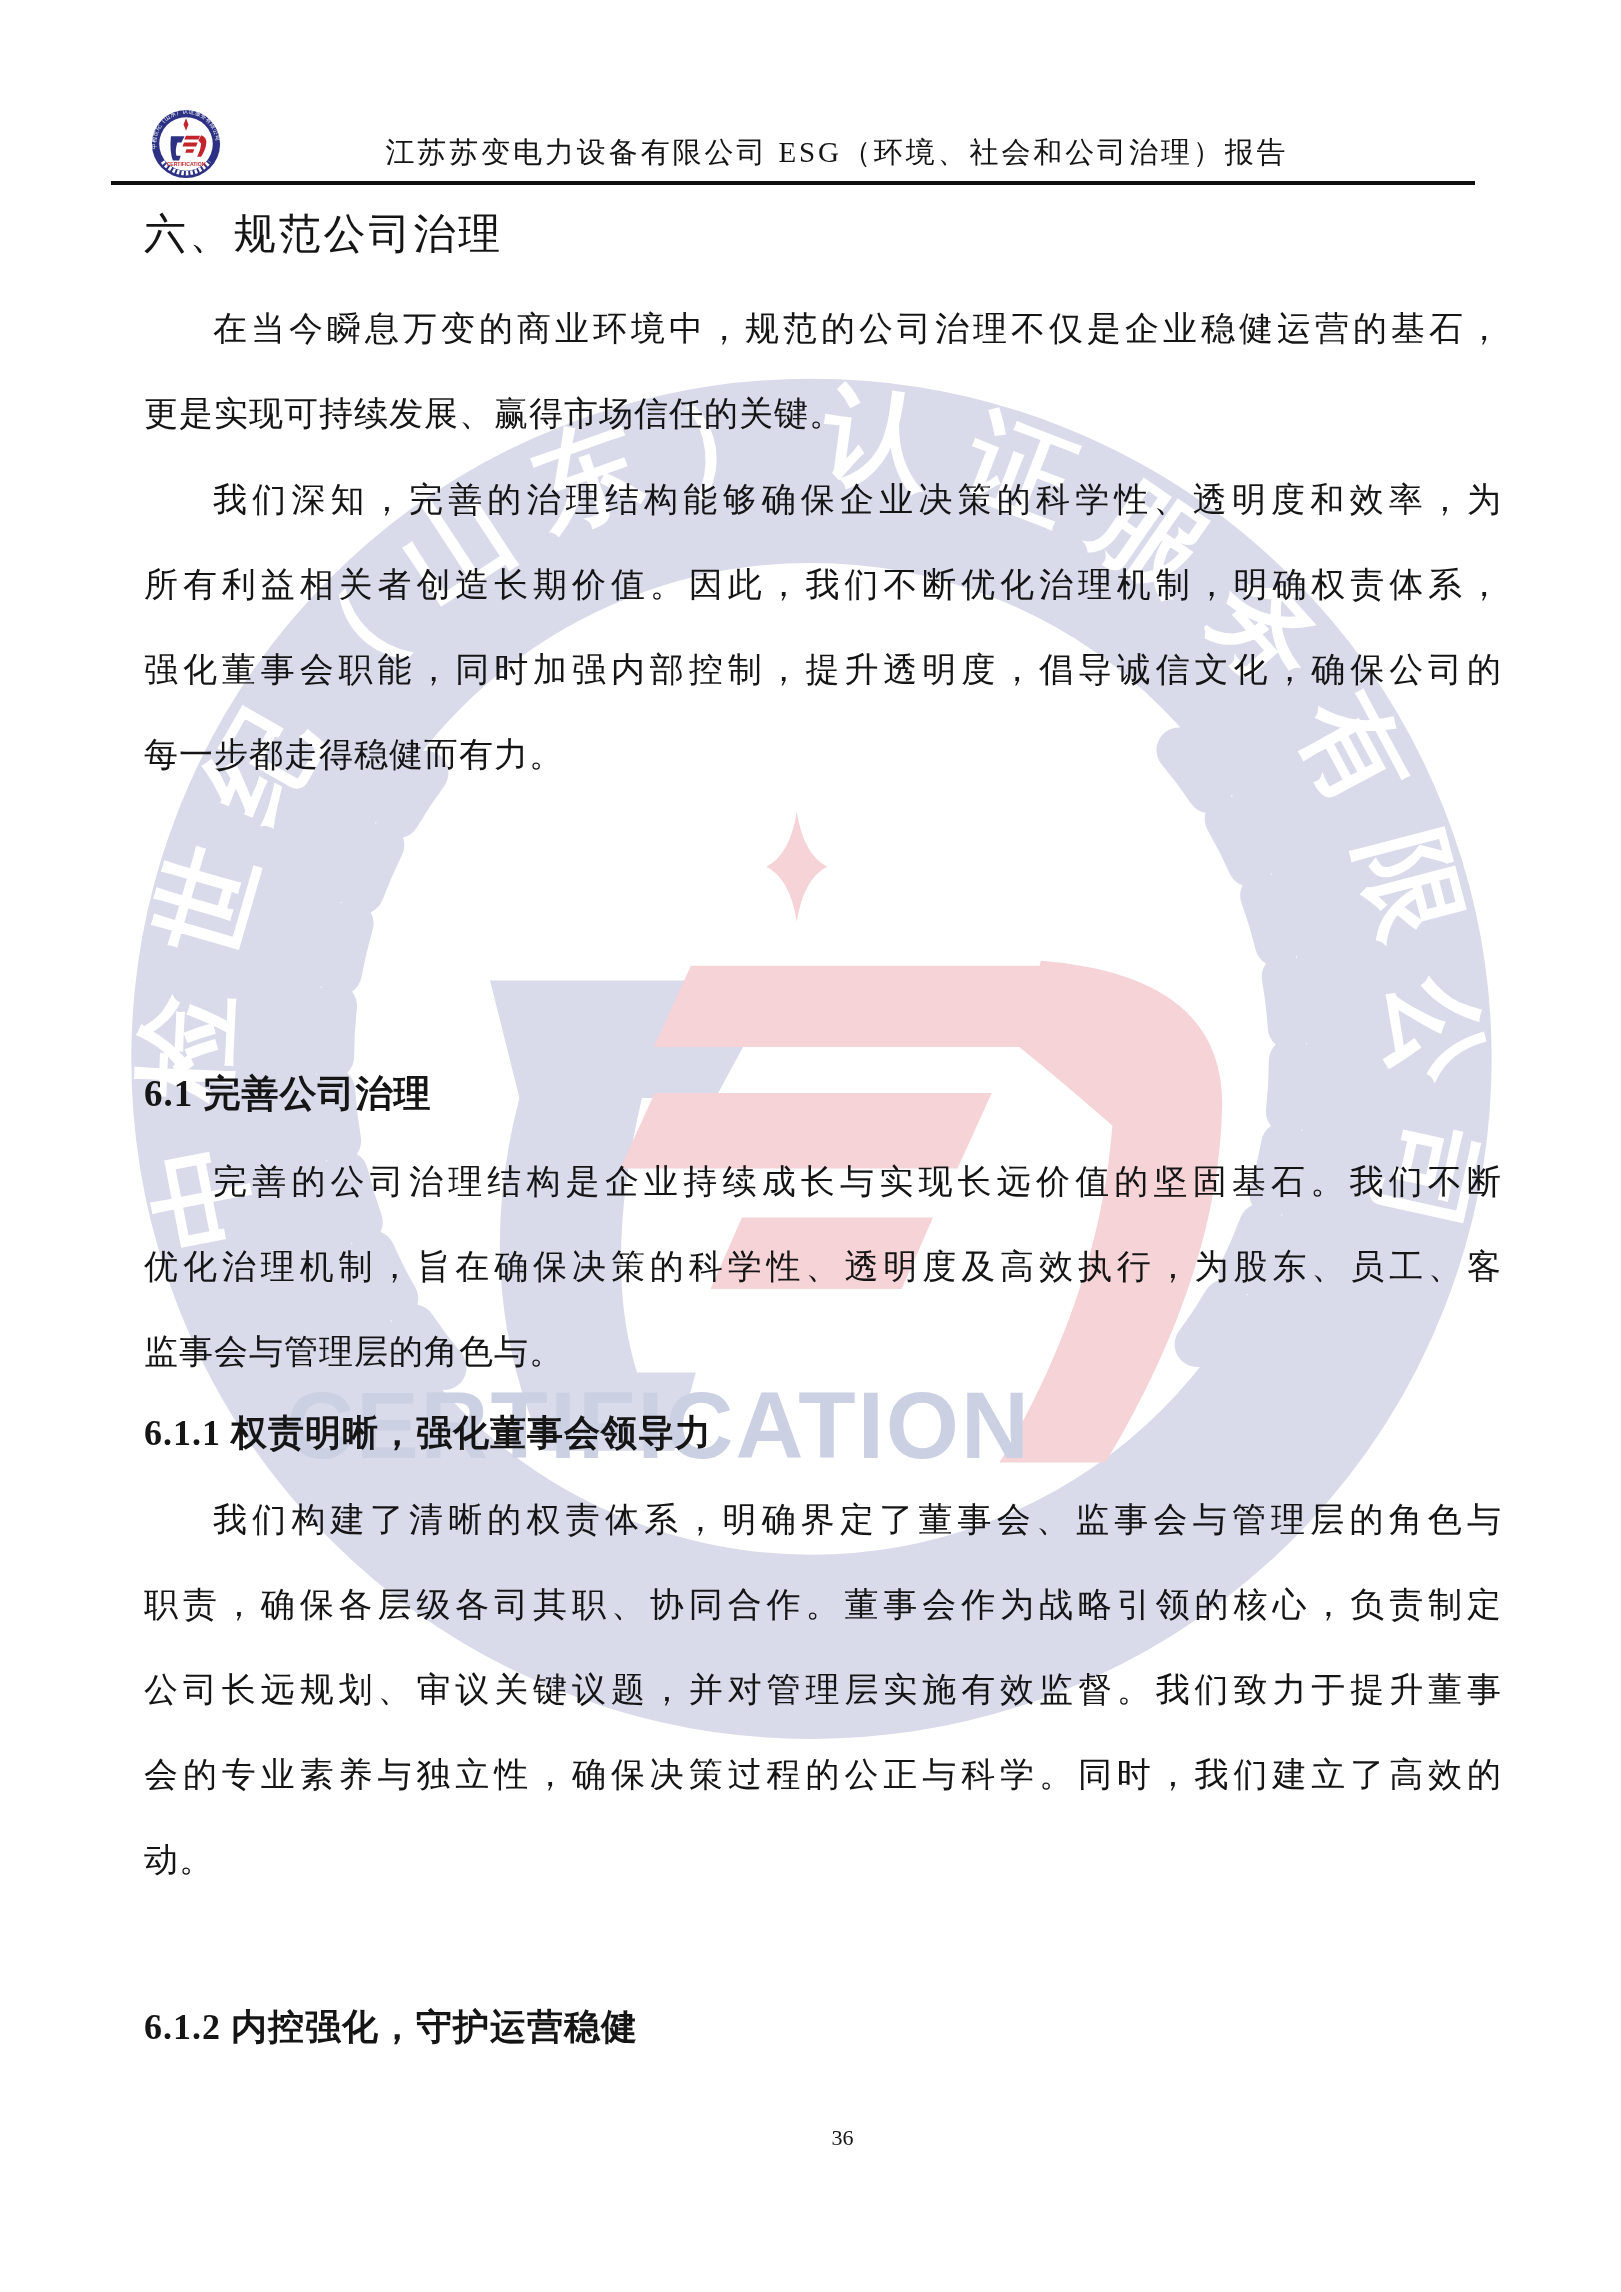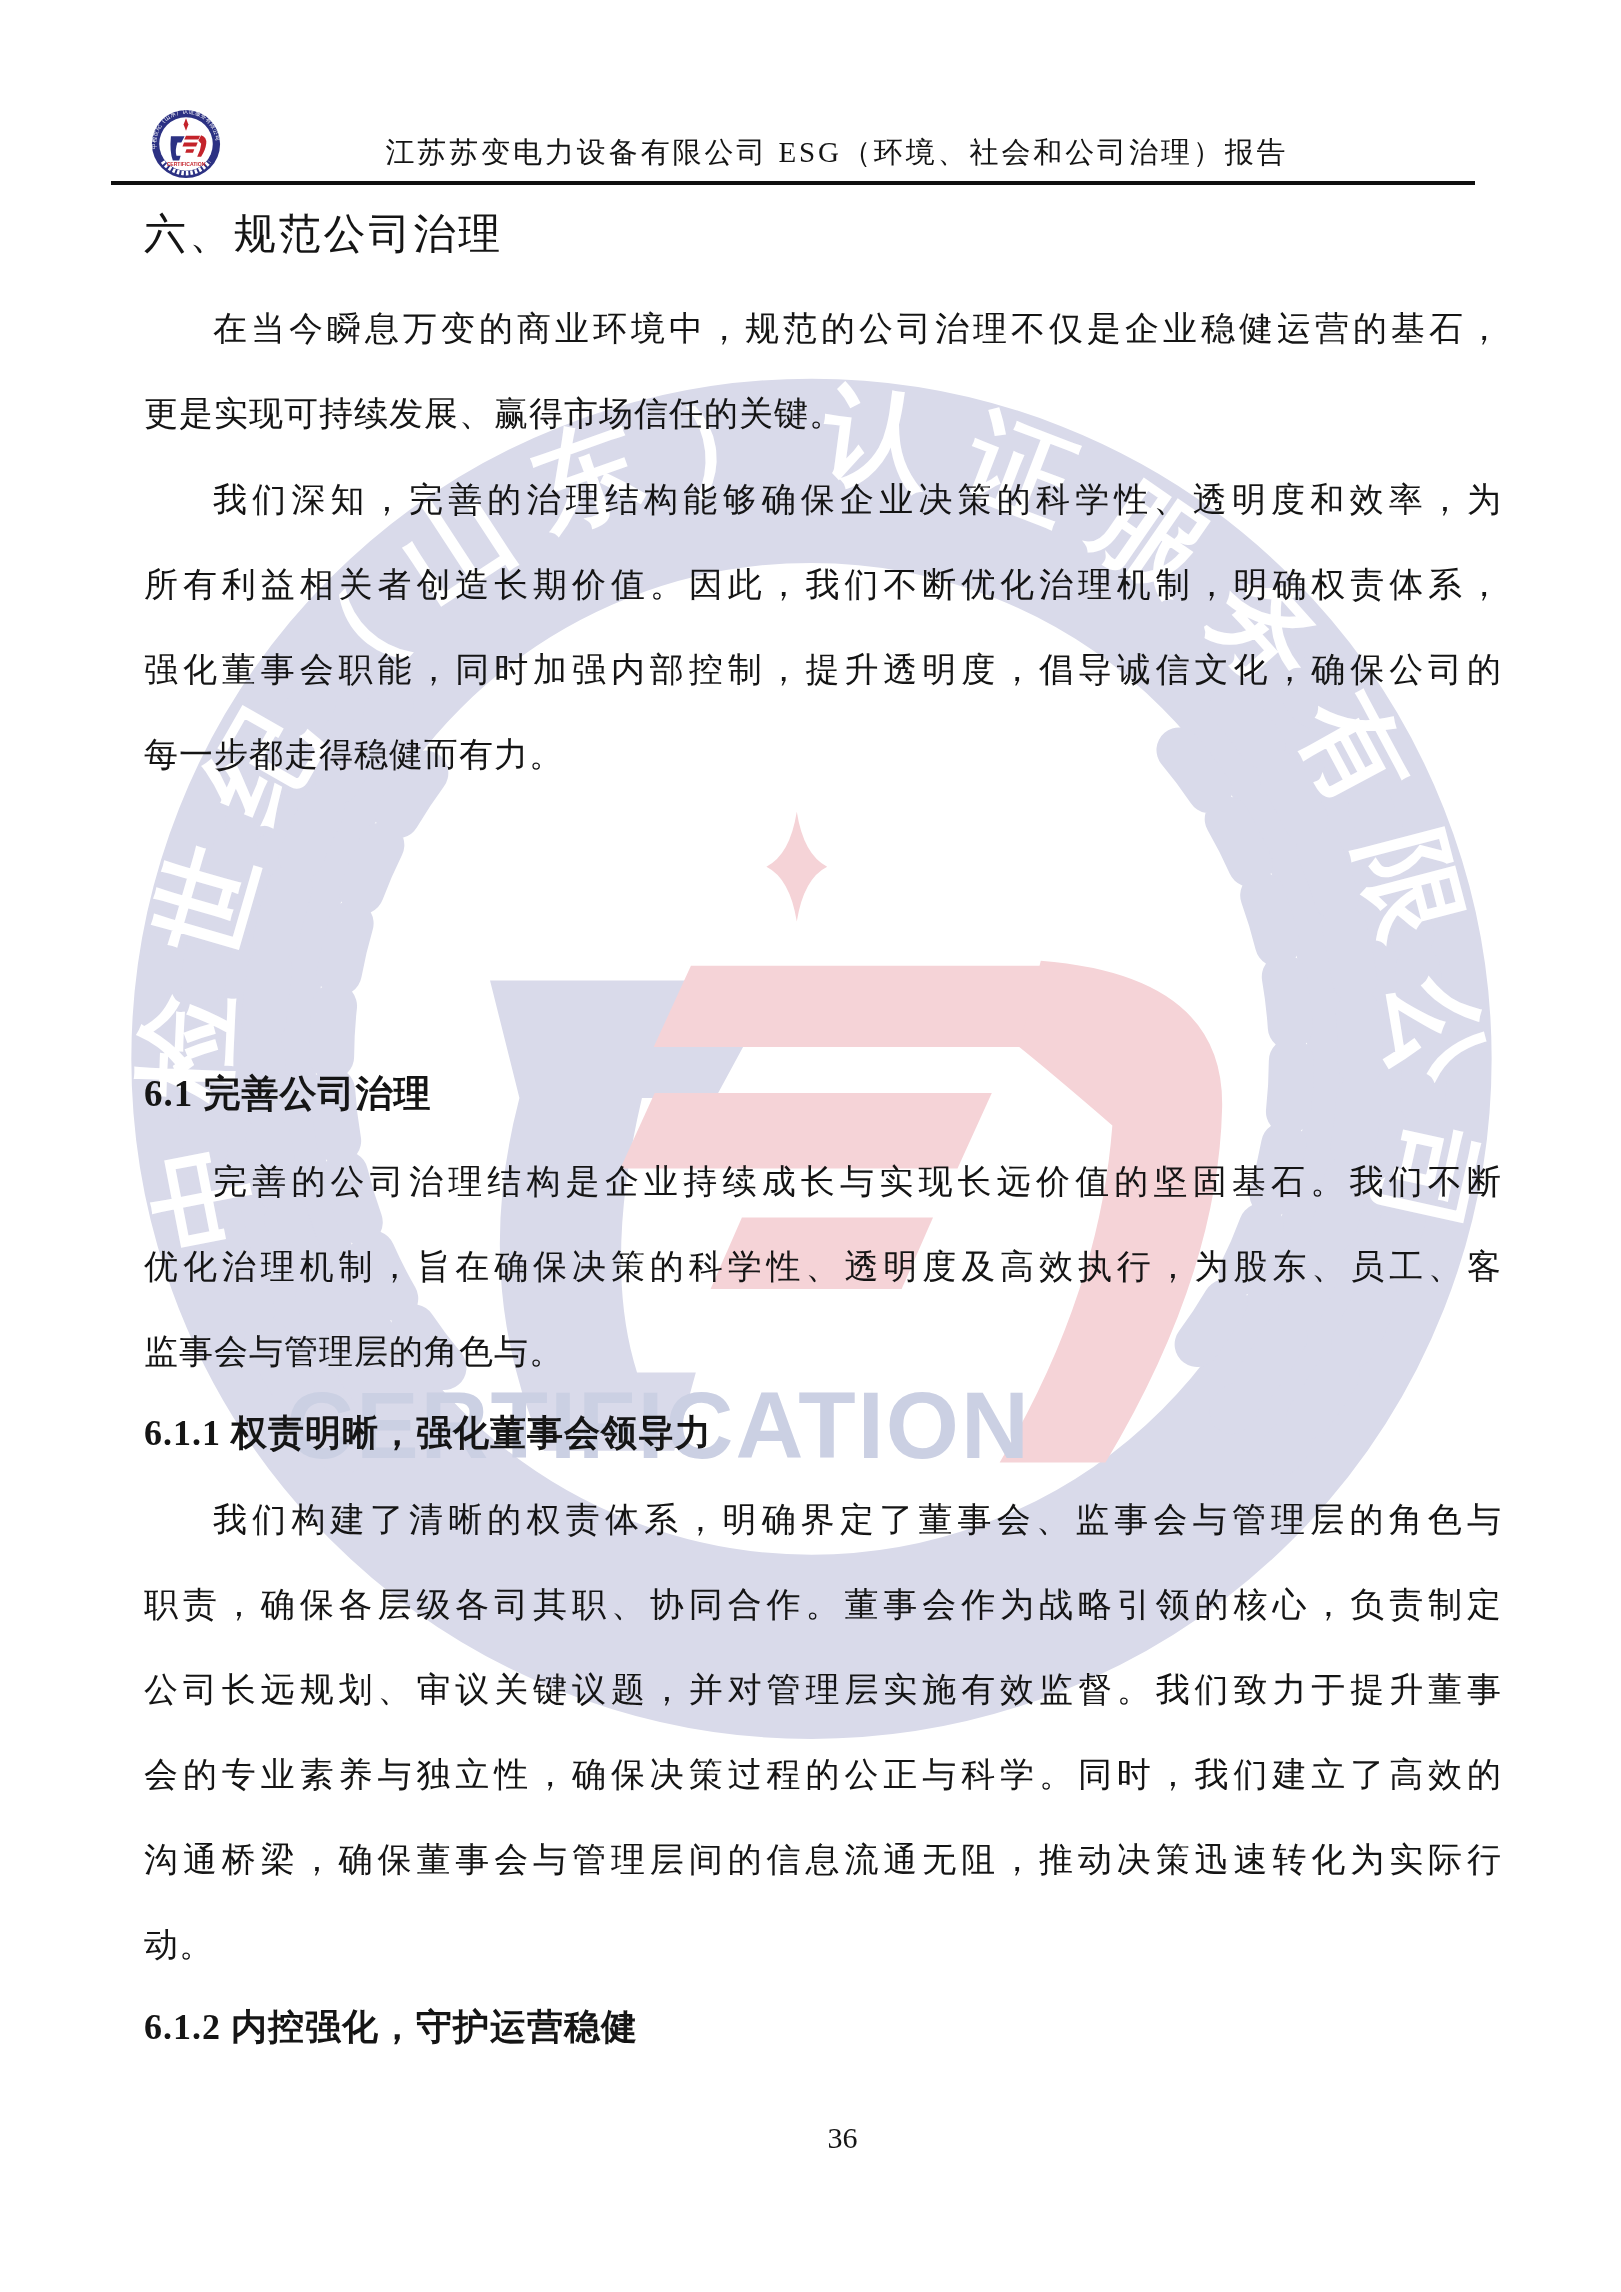--- a/index.html
+++ b/index.html
@@ -36,21 +36,21 @@
              font-size:42px;font-weight:normal;letter-spacing:2.9px;}
   .line{height:85px;line-height:85px;font-size:34px;letter-spacing:1px;white-space:nowrap;}
   .fill{text-align:justify;text-align-last:justify;white-space:normal;}
   .indent{text-indent:69px;}
   .h2{height:71px;line-height:71px;font-size:37px;font-weight:bold;letter-spacing:1px;}
   .h3{height:71px;line-height:71px;font-size:36px;font-weight:bold;letter-spacing:1px;}
   #p1{top:286px;} #p2{top:457px;} #p3{top:798px;}
   #h61{top:1058px;} #p4{top:1139px;} #h611{top:1398px;}
   #p5{top:1477px;} #h612{top:1992px;}
   .footer{position:absolute;left:144px;width:1358px;top:2115px;height:45px;line-height:45px;
-          text-align:center;font-size:30px;z-index:2;padding-left:39px;box-sizing:border-box;}
+          text-align:center;font-size:22px;z-index:2;padding-left:39px;box-sizing:border-box;}
 </style>
 </head>
 <body>
 
 <div class="page">
 
   <svg class="watermark" viewBox="0 0 1654 2339" aria-hidden="true">
     <circle class="wm-band" cx="828" cy="1080" r="600"></circle>
     <g>
       <path class="wheat" d="M453,1395 A490,490 0 0 1 453,765"></path>
@@ -117,21 +117,20 @@
     <div class="line">监事会与管理层的角色与。</div>
   </div>
 
   <div class="block h3" id="h611">6.1.1 权责明晰，强化董事会领导力</div>
 
   <div class="block" id="p5">
     <div class="line fill indent">我们构建了清晰的权责体系，明确界定了董事会、监事会与管理层的角色与</div>
     <div class="line fill">职责，确保各层级各司其职、协同合作。董事会作为战略引领的核心，负责制定</div>
     <div class="line fill">公司长远规划、审议关键议题，并对管理层实施有效监督。我们致力于提升董事</div>
     <div class="line fill">会的专业素养与独立性，确保决策过程的公正与科学。同时，我们建立了高效的</div>
-    <div class="line fill">沟通桥梁，确保董事会与管理层间的信息流通无阻，推动决策迅速转化为实际行</div>
     <div class="line">动。</div>
   </div>
 
   <div class="block h3" id="h612">6.1.2 内控强化，守护运营稳健</div>
 
   <div class="footer">36</div>
 
 </div>
 
 

